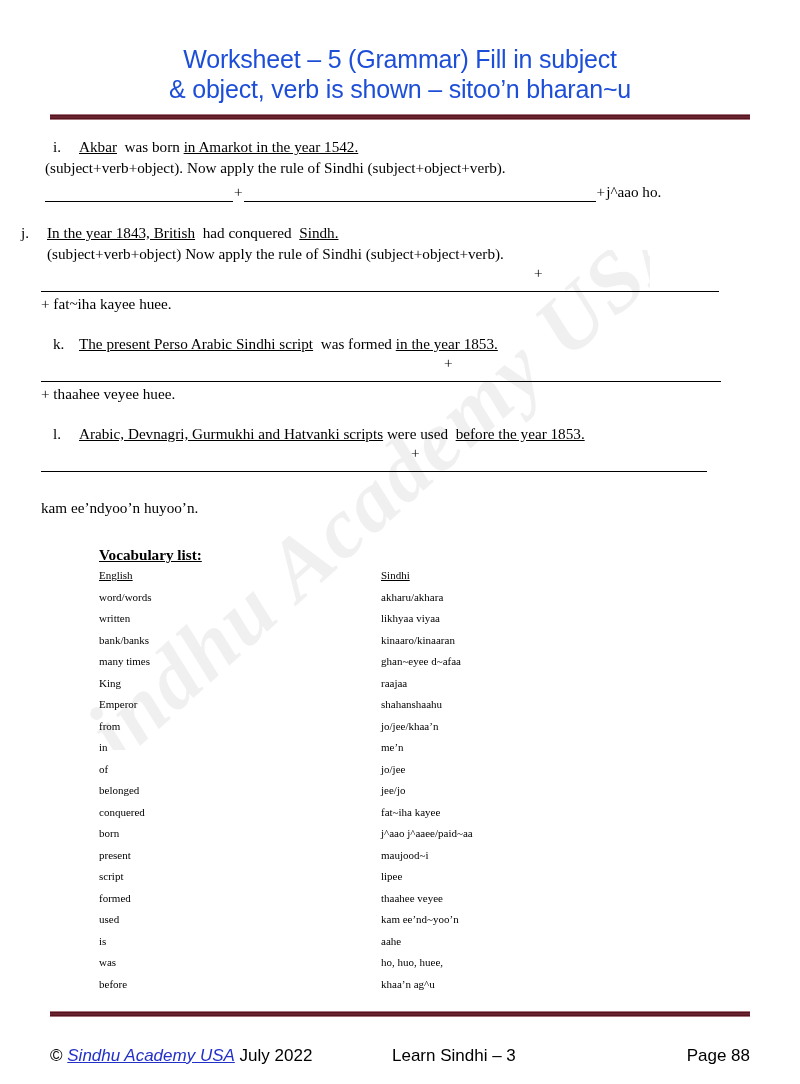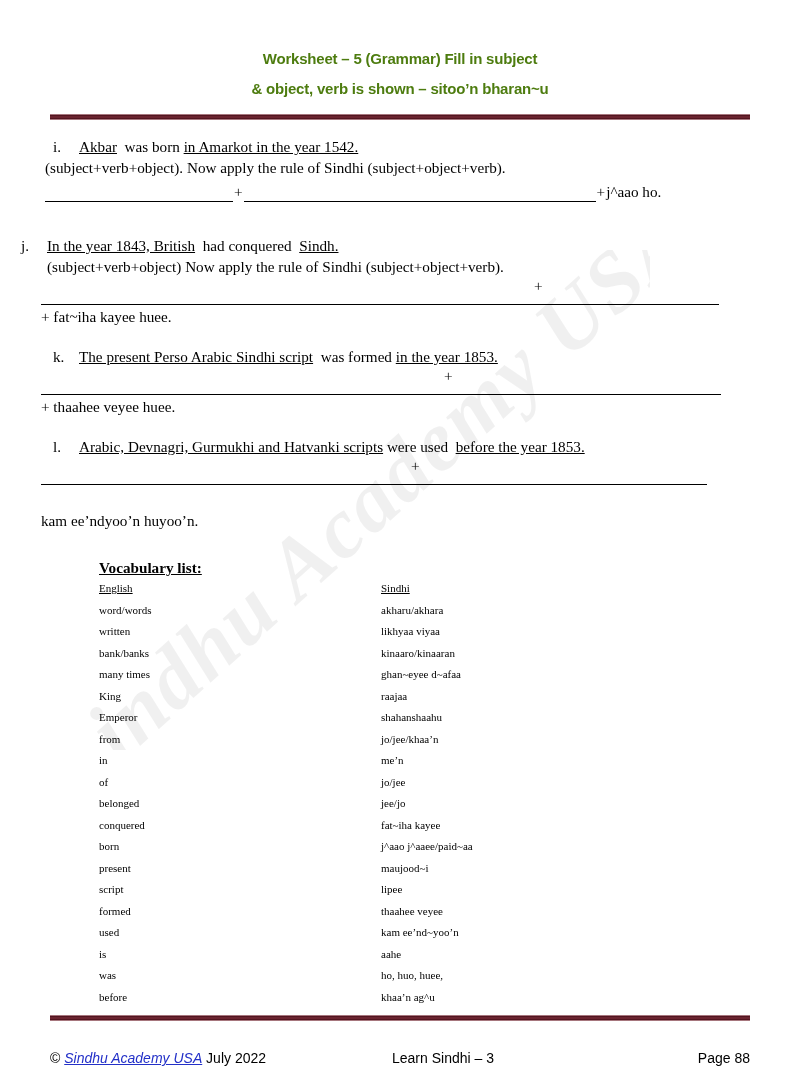--- a/index.html
+++ b/index.html
@@ -45,25 +45,24 @@
 
   
   .header {
     position: relative;
     z-index: 2;
     padding-top: 44px;
     text-align: center;
   }
   .header .title-line {
     font-family: "Liberation Sans", sans-serif;
-    font-size: 15px;
+    font-size: 25px;
     line-height: 30px;
-    color: #4d7c0f;
+    color: #1d4ed8;
     letter-spacing: -0.2px;
-    font-weight: bold;
   }
   .rule {
     position: relative;
     z-index: 2;
     height: 6px;
     margin: 0 50px;
     background: linear-gradient(to bottom,
         #ffffff 0%,
         #6b1a26 14%,
         #43121b 32%,
@@ -164,21 +163,21 @@
         #6b1a26 86%,
         #ffffff 100%);
   }
   .footer-row {
     display: flex;
     align-items: center;
     margin: 0 50px;
     padding-top: 29px;
     padding-bottom: 18px;
     font-family: "Liberation Sans", sans-serif;
-    font-size: 14px;
+    font-size: 17px;
   }
   .footer-left { flex: 0 0 auto; width: 320px; }
   .footer-center { flex: 1 1 auto; text-align: left; padding-left: 22px;}
   .footer-right { flex: 0 0 auto; }
   .link {
     color: #2330c8;
     text-decoration: underline;
     font-style: italic;
   }
 </style>
@@ -202,21 +201,21 @@
     <div class="q-block" style="margin-top:16px;">
       <div class="q-line marker-indent-a">
         <span class="marker">i.</span><span class="u">Akbar</span><span>&nbsp;&nbsp;</span><span>was born</span><span>&nbsp;</span><span class="u">in Amarkot in the year 1542.</span>
       </div>
       <div class="q-line sub-indent-a" style="padding-left:34px;">(subject+verb+object). Now apply the rule of Sindhi (subject+object+verb).</div>
       <div class="blankrow" style="padding-left:34px; margin-top:3px;">
         <span class="blank" style="width:188px;"></span><span class="plus-mid">+</span><span class="blank" style="width:352px;"></span><span class="plus-mid">+</span><span>j^aao ho.</span>
       </div>
     </div>
 
-    <div class="q-block" style="margin-top:32px;">
+    <div class="q-block" style="margin-top:19px;">
       <div class="q-line marker-indent-b">
         <span class="marker">j.</span><span class="u">In the year 1843, British</span><span>&nbsp;&nbsp;</span><span>had conquered</span><span>&nbsp;&nbsp;</span><span class="u">Sindh.</span>
       </div>
       <div class="q-line" style="padding-left:36px;">(subject+verb+object) Now apply the rule of Sindhi (subject+object+verb).</div>
       <div class="blankrow" style="padding-left:30px; margin-top:7px;">
         <span class="plus-high" style="left:523px;">+</span>
         <span class="blank" style="width:492px;"></span><span class="blank" style="width:186px;"></span>
       </div>
       <div class="q-line" style="padding-left:30px;">+ fat~iha kayee huee.</div>
     </div>

